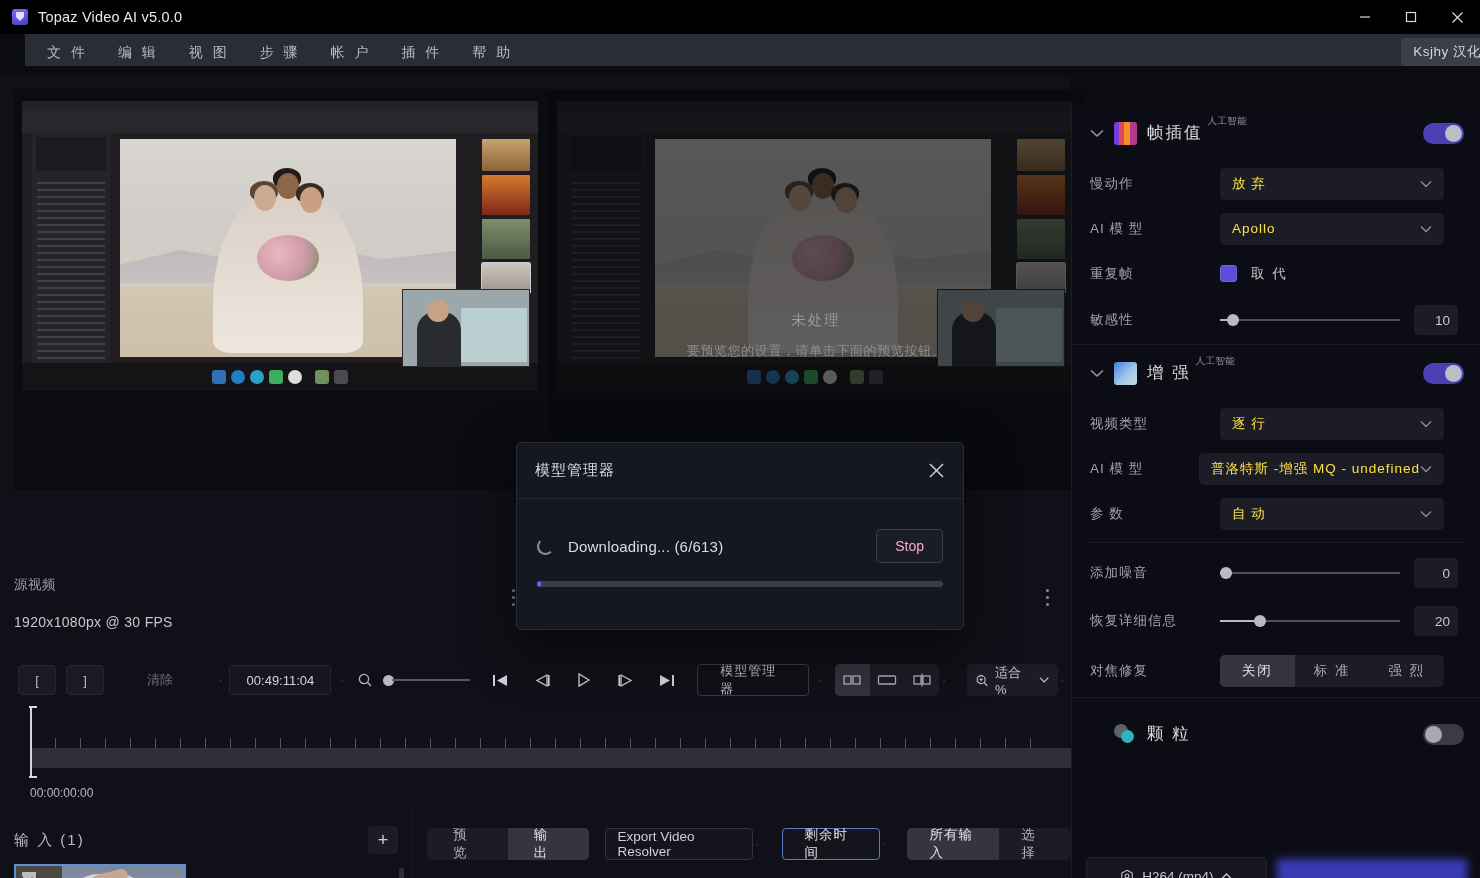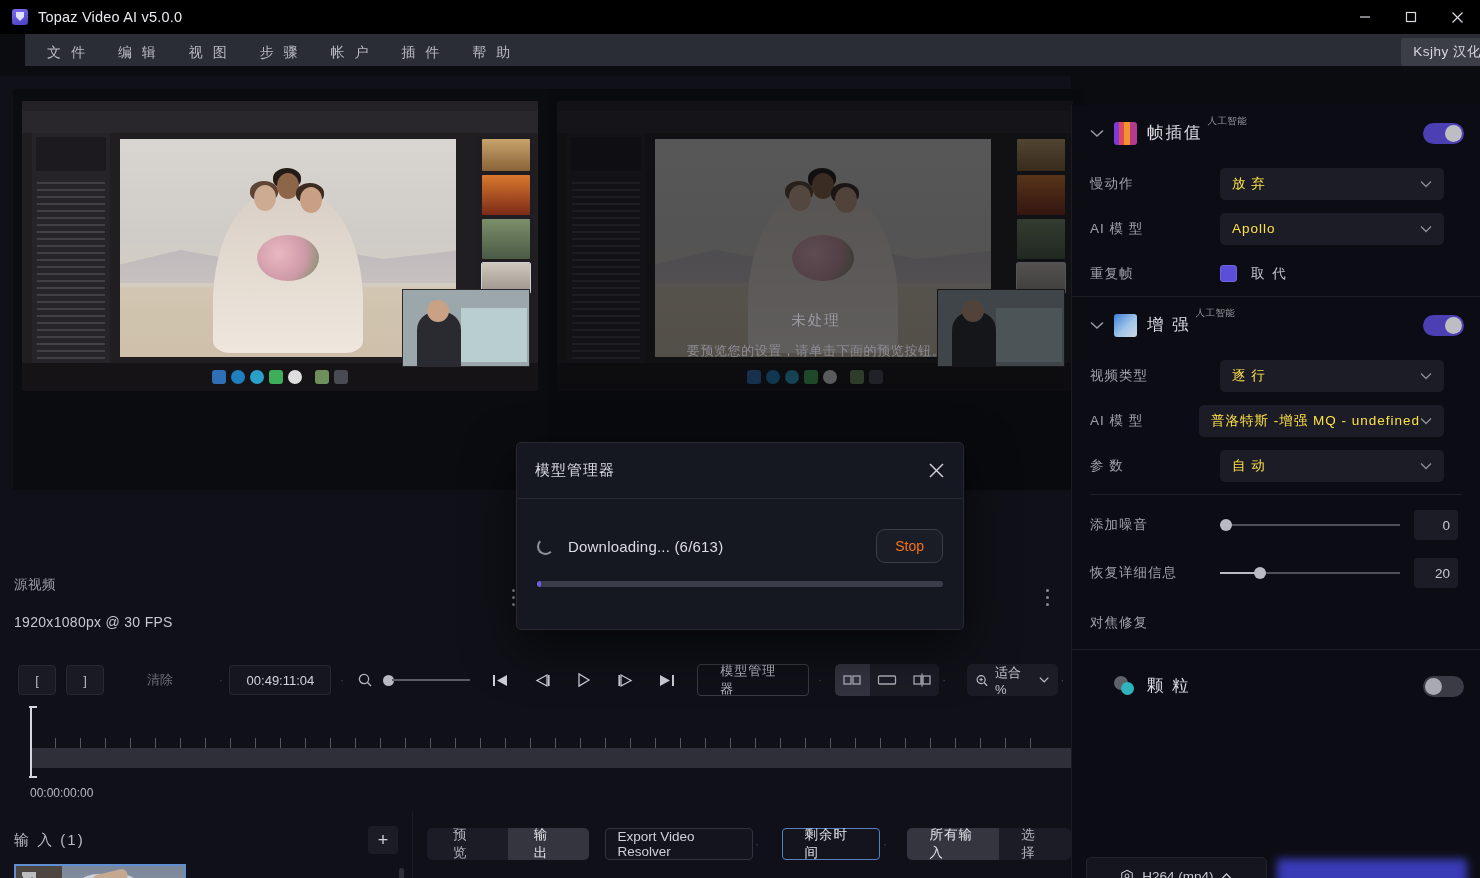--- a/index.html
+++ b/index.html
@@ -352,21 +352,21 @@
   .modal-body { padding:30px 20px 0 20px; position:relative; }
   .dl-row { display:flex; align-items:center; }
   .spinner {
     width:17px; height:17px; border-radius:50%;
     border:2px solid #8f90a0; border-top-color: transparent; border-right-color:transparent;
     margin-right:14px; flex:none;
   }
   .dl-text { font-size:15px; color:#dbdce2; letter-spacing:.2px; }
   .stop-btn {
     margin-left:auto; height:34px; padding:0 18px; border:1px solid #3b3d49;
-    border-radius:9px; background:#1b1d26; color:#f97316; font-size:14px;
+    border-radius:4px; background:#1b1d26; color:#f9a8d4; font-size:14px;
     display:flex; align-items:center;
   }
   .pbar { margin-top:18px; height:6px; border-radius:3px; background:#3a3c47; position:relative; overflow:hidden; }
   .pbar-fill { position:absolute; left:0; top:0; bottom:0; width:4px; background:#6b5ef0; border-radius:3px; }
 </style>
 </head>
 <body>
 
 <div id="app">
 
@@ -794,20 +794,29 @@
             </span>
           </div>
         </div>
 
         <div class="row">
           <div class="row-label">重复帧</div>
           <div class="check"></div>
           <div class="check-lbl">取 代</div>
         </div>
 
+        <div class="slider-row">
+          <div class="row-label">敏感性</div>
+          <div class="slider">
+            <div class="sl-track"></div>
+            <div class="sl-fill" style="width:7%"></div>
+            <div class="sl-knob" style="left:calc(7% - 6px)"></div>
+          </div>
+          <div class="numbox">10</div>
+        </div>
       </div>
 
       <div class="sec-divider"></div>
 
       <div class="sec">
         <div class="sec-head">
           <div class="chev">
             <svg width="14" height="9" viewBox="0 0 14 9">
                 <polyline points="1,1.5 7,7 13,1.5" fill="none" stroke="currentColor" stroke-width="1.5"></polyline>
               </svg>
@@ -873,20 +882,25 @@
           <div class="slider">
             <div class="sl-track"></div>
             <div class="sl-fill" style="width:22%"></div>
             <div class="sl-knob" style="left:calc(22% - 6px)"></div>
           </div>
           <div class="numbox">20</div>
         </div>
 
         <div class="row" style="height:52px">
           <div class="row-label">对焦修复</div>
+          <div class="tri-group">
+            <div class="tri active">关闭</div>
+            <div class="tri">标 准</div>
+            <div class="tri">强 烈</div>
+          </div>
         </div>
       </div>
 
       <div class="sec-divider"></div>
 
       <div class="sec">
         <div class="sec-head" style="height:72px">
           <div class="chev" style="visibility:hidden"></div>
           <div class="sec-icon icon-grain"></div>
           <div class="sec-title">颗 粒</div>

